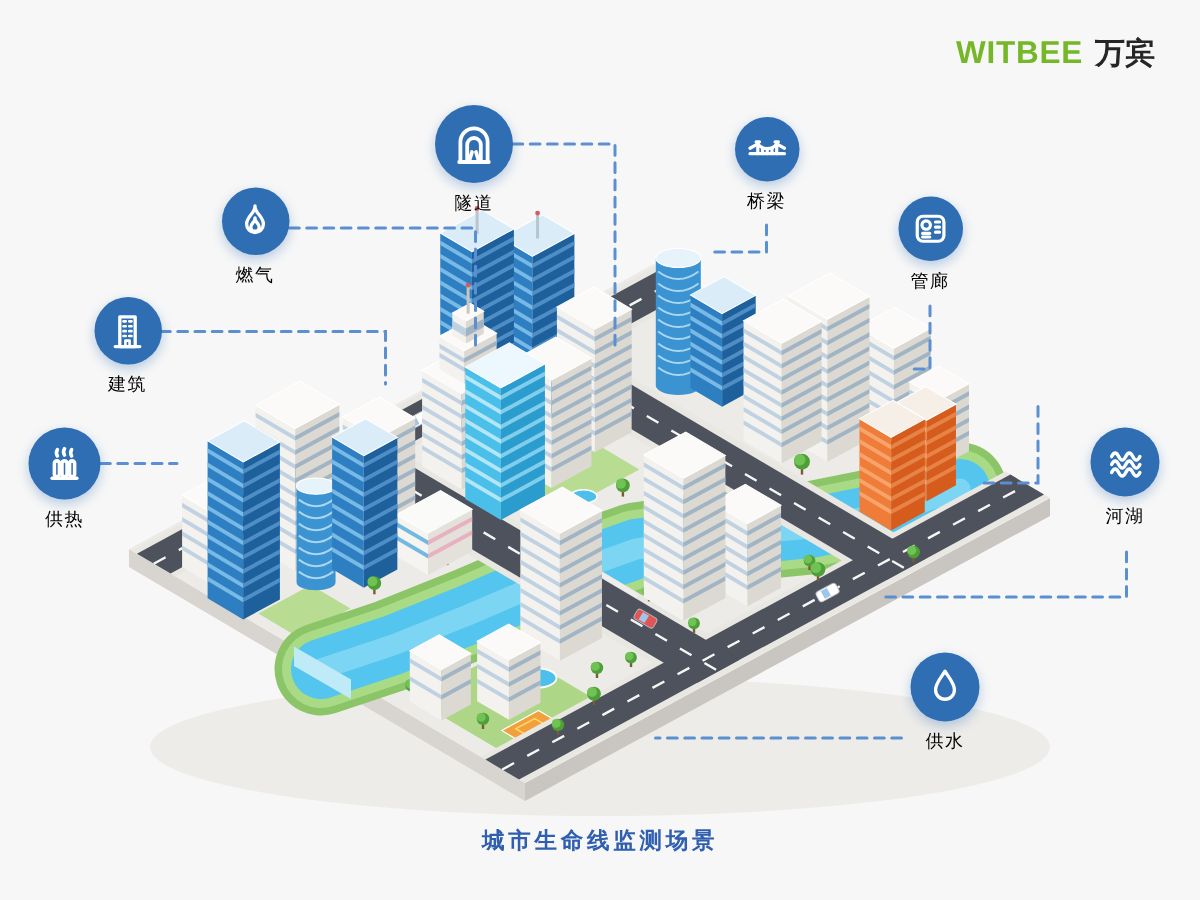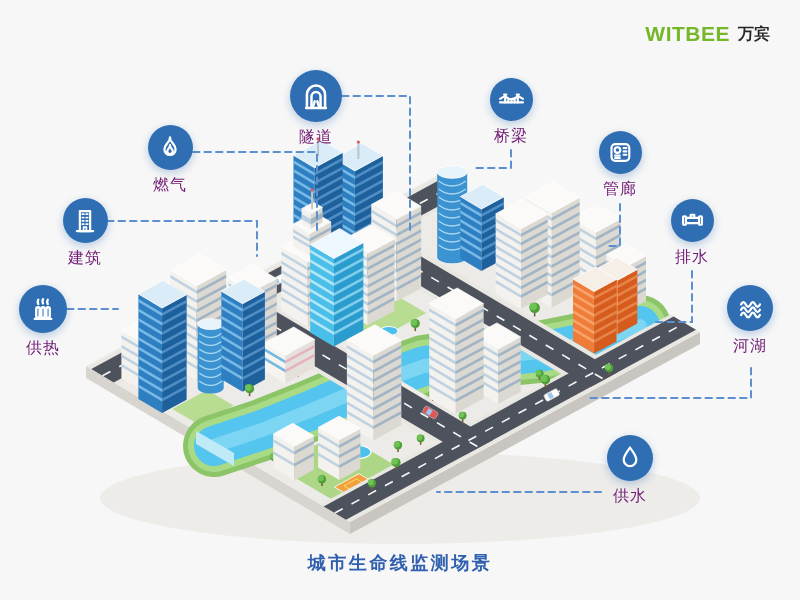--- a/index.html
+++ b/index.html
@@ -3,36 +3,36 @@
 <meta charset="utf-8">
 <style>
   html,body{margin:0;padding:0;}
   .scene{position:relative;width:800px;height:600px;background:#f7f7f7;overflow:hidden;
          font-family:"Liberation Sans","DejaVu Sans",sans-serif;}
   svg.layer{position:absolute;left:0;top:0;}
   .dash{fill:none;stroke:#5b8fd0;stroke-width:2;stroke-dasharray:6.5 5;stroke-linecap:round;}
   .badge{position:absolute;display:flex;flex-direction:column;align-items:center;width:90px;}
   .badge .circ{border-radius:50%;background:#2f6eb3;display:flex;align-items:center;justify-content:center;
                box-shadow:0 3px 8px rgba(47,110,179,.32);}
-  .badge .lbl{margin-top:5px;font-size:16px;color:#701a75;letter-spacing:1px;white-space:nowrap;}
+  .badge .lbl{margin-top:5px;font-size:12px;color:#000000;letter-spacing:1px;white-space:nowrap;}
   .b-tunnel{left:271px;top:70px}   .b-tunnel .circ{width:52px;height:52px}
   .b-bridge{left:466px;top:78px}   .b-bridge .circ{width:43px;height:43px}
   .b-gas{left:125px;top:125px}     .b-gas .circ{width:45px;height:45px}
   .b-pipe{left:575px;top:131px}    .b-pipe .circ{width:43px;height:43px}
   .b-building{left:40px;top:198px} .b-building .circ{width:45px;height:45px}
   .b-drain{left:647px;top:199px}   .b-drain .circ{width:43px;height:43px}
   .b-heat{left:-2px;top:285px}     .b-heat .circ{width:48px;height:48px}
   .b-river{left:705px;top:285px}   .b-river .circ{width:46px;height:46px}
   .b-water{left:585px;top:435px}   .b-water .circ{width:46px;height:46px}
   .icon{stroke:#fff;stroke-width:1.9;fill:none;stroke-linecap:round;stroke-linejoin:round;}
   .logo{position:absolute;top:22px;right:30px;display:flex;align-items:center;}
   .logo .en{font-size:21px;font-weight:800;color:#76b72a;letter-spacing:.5px;}
-  .logo .cn{font-size:16px;font-weight:700;color:#262626;margin-left:8px;}
+  .logo .cn{font-size:20px;font-weight:700;color:#262626;margin-left:8px;}
   .title{position:absolute;left:0;top:551px;width:100%;text-align:center;
-         font-size:18px;font-weight:700;color:#2f5fae;letter-spacing:2.5px;}
+         font-size:15px;font-weight:700;color:#2f5fae;letter-spacing:2.5px;}
 </style>
 </head>
 <body>
 
 <div class="scene">
 
   <svg class="layer" width="800" height="600" viewBox="0 0 800 600">
     <g id="city-g">
         <ellipse cx="400" cy="498" rx="300" ry="46" fill="#e5e3df" opacity="0.55"></ellipse>
         <polygon points="350.0,522.0 700.0,332.0 700.0,344.0 350.0,534.0" fill="#c9c6c1"></polygon>
@@ -674,31 +674,20 @@
       <svg class="icon" width="27" height="27" viewBox="0 0 24 24">
         <rect x="4" y="4.6" width="15.8" height="14.8" rx="3.4"></rect>
         <circle cx="9.3" cy="9.8" r="2.5"></circle>
         <path d="M7.2 14.8 H11.4 M7.2 16.9 H11.4"></path>
         <path d="M14.8 8 H17.2 M14.8 11 H17.2 M14.8 14 H17.2"></path>
       </svg>
     </div>
     <div class="lbl">管廊</div>
   </div>
 
-  <div class="badge b-drain">
-    <div class="circ">
-      <svg class="icon" width="27" height="27" viewBox="0 0 24 24">
-        <rect x="3.6" y="8.2" width="2.6" height="7.6" rx="0.8"></rect>
-        <rect x="17.8" y="8.2" width="2.6" height="7.6" rx="0.8"></rect>
-        <rect x="6.2" y="9.7" width="11.6" height="4.6"></rect>
-        <rect x="10.4" y="6.9" width="3.2" height="2.8"></rect>
-      </svg>
-    </div>
-    <div class="lbl">排水</div>
-  </div>
 
   <div class="badge b-heat">
     <div class="circ">
       <svg class="icon" width="30" height="30" viewBox="0 0 24 24">
         <path d="M8.2 4.6 q-1 1.7 0 3.4 M12 4.1 q-1 1.7 0 3.4 M15.8 4.6 q-1 1.7 0 3.4"></path>
         <rect x="6.6" y="10.6" width="2.7" height="8.4" rx="1.3"></rect>
         <rect x="10.65" y="10.6" width="2.7" height="8.4" rx="1.3"></rect>
         <rect x="14.7" y="10.6" width="2.7" height="8.4" rx="1.3"></rect>
         <path d="M5.4 19.9 H18.6"></path>
       </svg>

